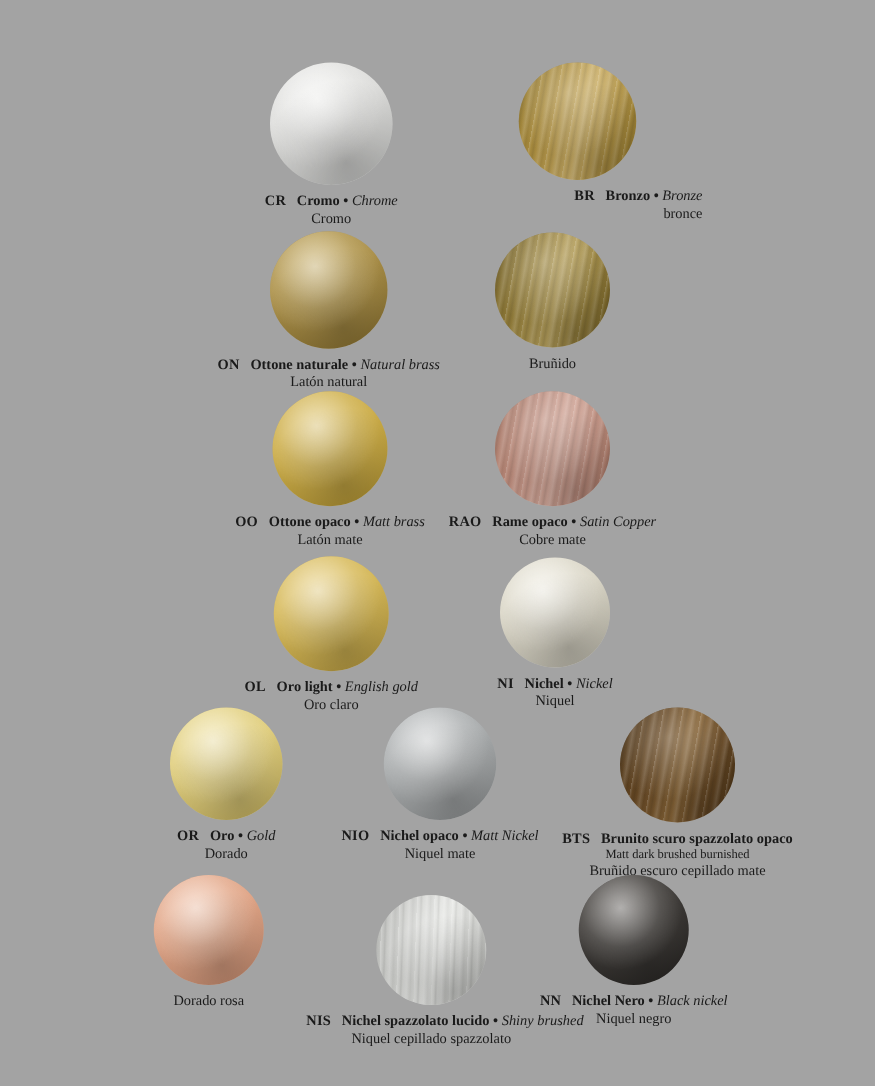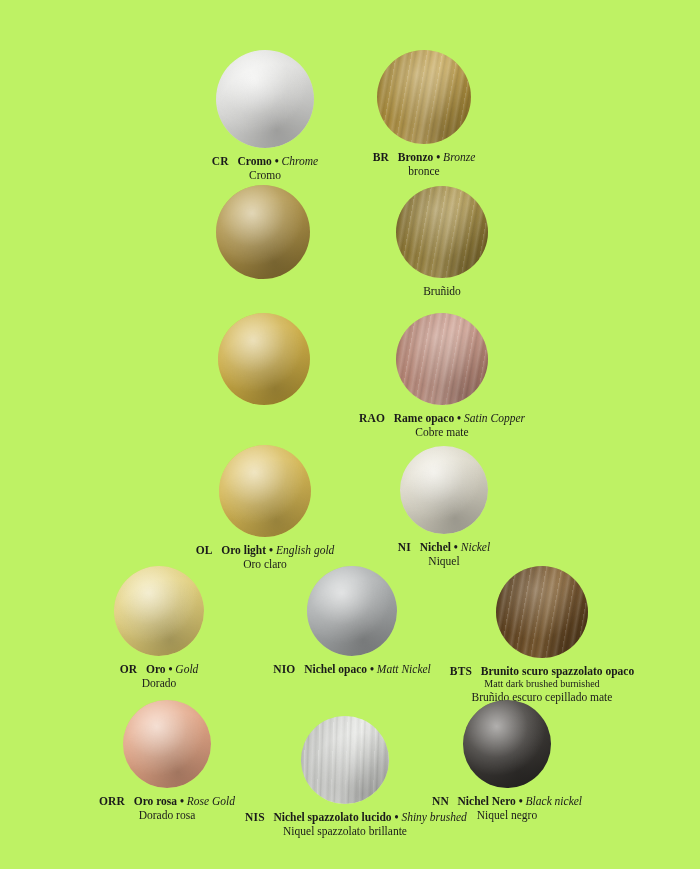--- a/index.html
+++ b/index.html
@@ -14,21 +14,21 @@
     position: relative;
     font-family: "Liberation Serif", "DejaVu Serif", serif;
     color: #1a1a1a;
     overflow: hidden;
   }
 
   #page {
     position: relative;
     width: 700px;
     height: 869px;
-    background: #bef264;
+    background: #a3a3a3;
   }
 
   
   .finish {
     position: absolute;
     text-align: center;
   }
   .swatch-wrap {
     display: flex;
     justify-content: center;
@@ -124,45 +124,53 @@
 <div id="page">
     <div class="finish" style="left: 165px; top: 50px; width: 200px;">
       <div class="swatch-wrap">
         <div class="swatch sphere" style="width: 98px; height: 98px; background: radial-gradient(circle at 40% 30%, rgb(242, 242, 240) 0%, rgb(220, 220, 218) 52%, rgb(185, 186, 184) 100%);"></div>
       </div>
       <div class="caption">
         <div class="line1"><span class="code">CR</span>&nbsp;&nbsp;&nbsp;<span class="name-it">Cromo</span><span class="sep"> • </span><span class="name-en">Chrome</span></div>
         <div class="line2">Cromo</div>
       </div>
     </div>
-    <div class="finish" style="left: 324px; top: 50px; width: 200px;">
+    <div class="finish" style="left: 362px; top: 50px; width: 200px; text-align: right;">
       <div class="swatch-wrap">
         <div class="swatch brushed" style="width: 94px; height: 94px; background: linear-gradient(105deg, rgb(144, 117, 41) 0%, rgb(179, 149, 71) 32%, rgb(205, 177, 105) 55%, rgb(179, 149, 71) 74%, rgb(144, 117, 41) 100%);"></div>
       </div>
       <div class="caption">
         <div class="line1"><span class="code">BR</span>&nbsp;&nbsp;&nbsp;<span class="name-it">Bronzo</span><span class="sep"> • </span><span class="name-en">Bronze</span></div>
         <div class="line2">bronce</div>
       </div>
     </div>
     <div class="finish" style="left: 158px; top: 185px; width: 210px;">
       <div class="swatch-wrap">
         <div class="swatch sphere" style="width: 94px; height: 94px; background: radial-gradient(circle at 40% 30%, rgb(198, 172, 99) 0%, rgb(171, 144, 73) 52%, rgb(125, 102, 40) 100%);"></div>
       </div>
+      <div class="caption">
+        <div class="line1"><span class="code">ON</span>&nbsp;&nbsp;&nbsp;<span class="name-it">Ottone naturale</span><span class="sep"> • </span><span class="name-en">Natural brass</span></div>
+        <div class="line2">Latón natural</div>
+      </div>
     </div>
     <div class="finish" style="left: 342px; top: 186px; width: 200px;">
       <div class="swatch-wrap">
         <div class="swatch brushed" style="width: 92px; height: 92px; background: linear-gradient(105deg, rgb(111, 92, 34) 0%, rgb(154, 132, 64) 32%, rgb(182, 160, 92) 55%, rgb(154, 132, 64) 74%, rgb(111, 92, 34) 100%);"></div>
       </div>
       <div class="caption">
         <div class="line2">Bruñido</div>
       </div>
     </div>
     <div class="finish" style="left: 164px; top: 313px; width: 200px;">
       <div class="swatch-wrap">
         <div class="swatch sphere" style="width: 92px; height: 92px; background: radial-gradient(circle at 40% 30%, rgb(221, 194, 105) 0%, rgb(204, 173, 73) 52%, rgb(169, 140, 44) 100%);"></div>
+      </div>
+      <div class="caption">
+        <div class="line1"><span class="code">OO</span>&nbsp;&nbsp;&nbsp;<span class="name-it">Ottone opaco</span><span class="sep"> • </span><span class="name-en">Matt brass</span></div>
+        <div class="line2">Latón mate</div>
       </div>
     </div>
     <div class="finish" style="left: 342px; top: 313px; width: 200px;">
       <div class="swatch-wrap">
         <div class="swatch brushed" style="width: 92px; height: 92px; background: linear-gradient(105deg, rgb(162, 113, 95) 0%, rgb(192, 145, 130) 32%, rgb(210, 167, 153) 55%, rgb(192, 145, 130) 74%, rgb(162, 113, 95) 100%);"></div>
       </div>
       <div class="caption">
         <div class="line1"><span class="code">RAO</span>&nbsp;&nbsp;&nbsp;<span class="name-it">Rame opaco</span><span class="sep"> • </span><span class="name-en">Satin Copper</span></div>
         <div class="line2">Cobre mate</div>
       </div>
@@ -178,63 +186,63 @@
     </div>
     <div class="finish" style="left: 344px; top: 446px; width: 200px;">
       <div class="swatch-wrap">
         <div class="swatch sphere" style="width: 88px; height: 88px; background: radial-gradient(circle at 40% 30%, rgb(239, 236, 224) 0%, rgb(217, 213, 198) 52%, rgb(180, 177, 164) 100%);"></div>
       </div>
       <div class="caption">
         <div class="line1"><span class="code">NI</span>&nbsp;&nbsp;&nbsp;<span class="name-it">Nichel</span><span class="sep"> • </span><span class="name-en">Nickel</span></div>
         <div class="line2">Niquel</div>
       </div>
     </div>
-    <div class="finish" style="left: 64px; top: 566px; width: 190px;">
+    <div class="finish" style="left: 86px; top: 566px; width: 190px;">
       <div class="swatch-wrap">
         <div class="swatch sphere" style="width: 90px; height: 90px; background: radial-gradient(circle at 40% 30%, rgb(239, 225, 160) 0%, rgb(224, 206, 126) 52%, rgb(192, 171, 85) 100%);"></div>
       </div>
       <div class="caption">
         <div class="line1"><span class="code">OR</span>&nbsp;&nbsp;&nbsp;<span class="name-it">Oro</span><span class="sep"> • </span><span class="name-en">Gold</span></div>
         <div class="line2">Dorado</div>
       </div>
     </div>
     <div class="finish" style="left: 257px; top: 566px; width: 190px;">
       <div class="swatch-wrap">
         <div class="swatch sphere" style="width: 90px; height: 90px; background: radial-gradient(circle at 40% 30%, rgb(199, 202, 203) 0%, rgb(169, 172, 173) 52%, rgb(134, 137, 138) 100%);"></div>
       </div>
       <div class="caption">
         <div class="line1"><span class="code">NIO</span>&nbsp;&nbsp;&nbsp;<span class="name-it">Nichel opaco</span><span class="sep"> • </span><span class="name-en">Matt Nickel</span></div>
+        <div class="line2">Niquel mate</div>
       </div>
     </div>
     <div class="finish" style="left: 442px; top: 566px; width: 200px;">
       <div class="swatch-wrap">
         <div class="swatch brushed" style="width: 92px; height: 92px; background: linear-gradient(105deg, rgb(74, 51, 23) 0%, rgb(107, 76, 39) 32%, rgb(138, 103, 57) 55%, rgb(107, 76, 39) 74%, rgb(74, 51, 23) 100%);"></div>
       </div>
       <div class="caption">
         <div class="line1"><span class="code">BTS</span>&nbsp;&nbsp;&nbsp;<span class="name-it">Brunito scuro spazzolato opaco</span></div>
         <div class="line-en-block">Matt dark brushed burnished</div>
         <div class="line2">Bruñido escuro cepillado mate</div>
       </div>
     </div>
     <div class="finish" style="left: 72px; top: 700px; width: 190px;">
       <div class="swatch-wrap">
         <div class="swatch sphere" style="width: 88px; height: 88px; background: radial-gradient(circle at 40% 30%, rgb(240, 191, 164) 0%, rgb(224, 165, 135) 52%, rgb(193, 134, 106) 100%);"></div>
       </div>
       <div class="caption">
-        <div class="line1"><span class="code">ORR</span>&nbsp;&nbsp;&nbsp;<span class="name-it">Oro rosa</span><span class="sep"> • </span><span class="name-en">Rose Gold</span></div>
         <div class="line2">Dorado rosa</div>
       </div>
     </div>
     <div class="finish" style="left: 245px; top: 716px; width: 200px;">
       <div class="swatch-wrap">
         <div class="swatch brushed brushed-v" style="width: 88px; height: 88px; background: linear-gradient(105deg, rgb(178, 179, 176) 0%, rgb(210, 211, 208) 32%, rgb(232, 233, 230) 55%, rgb(210, 211, 208) 74%, rgb(178, 179, 176) 100%);"></div>
       </div>
       <div class="caption">
         <div class="line1"><span class="code">NIS</span>&nbsp;&nbsp;&nbsp;<span class="name-it">Nichel spazzolato lucido</span><span class="sep"> • </span><span class="name-en">Shiny brushed</span></div>
-        <div class="line2">Niquel spazzolato brillante</div>
+        <div class="line2">Niquel cepillado spazzolato</div>
       </div>
     </div>
     <div class="finish" style="left: 412px; top: 700px; width: 190px;">
       <div class="swatch-wrap">
         <div class="swatch sphere" style="width: 88px; height: 88px; background: radial-gradient(circle at 40% 30%, rgb(87, 83, 79) 0%, rgb(62, 59, 56) 52%, rgb(32, 30, 28) 100%);"></div>
       </div>
       <div class="caption">
         <div class="line1"><span class="code">NN</span>&nbsp;&nbsp;&nbsp;<span class="name-it">Nichel Nero</span><span class="sep"> • </span><span class="name-en">Black nickel</span></div>
         <div class="line2">Niquel negro</div>
       </div>

